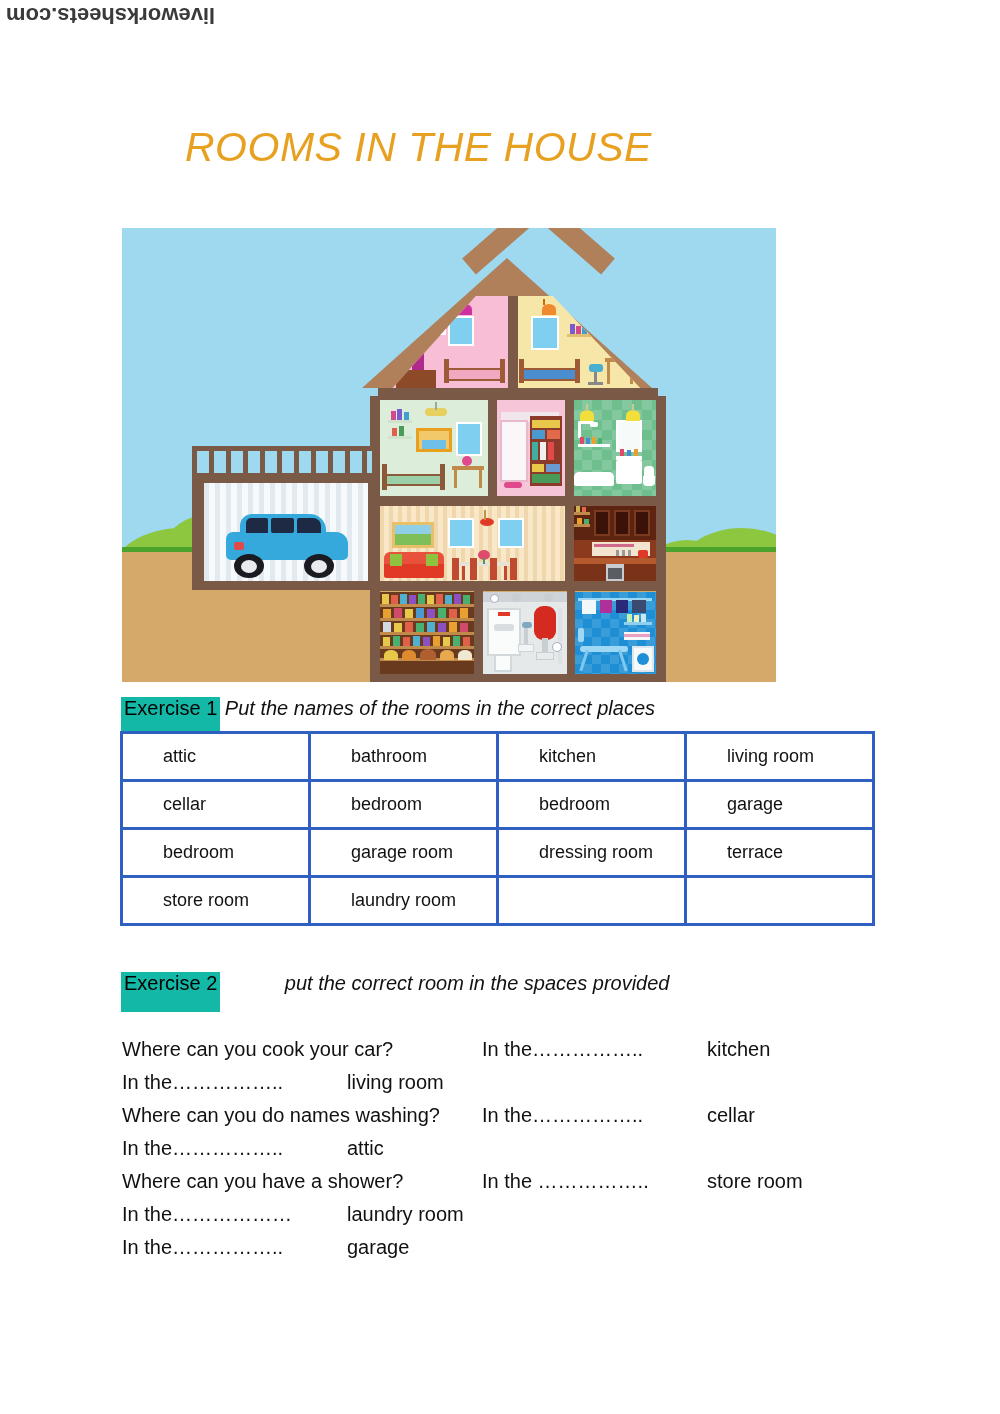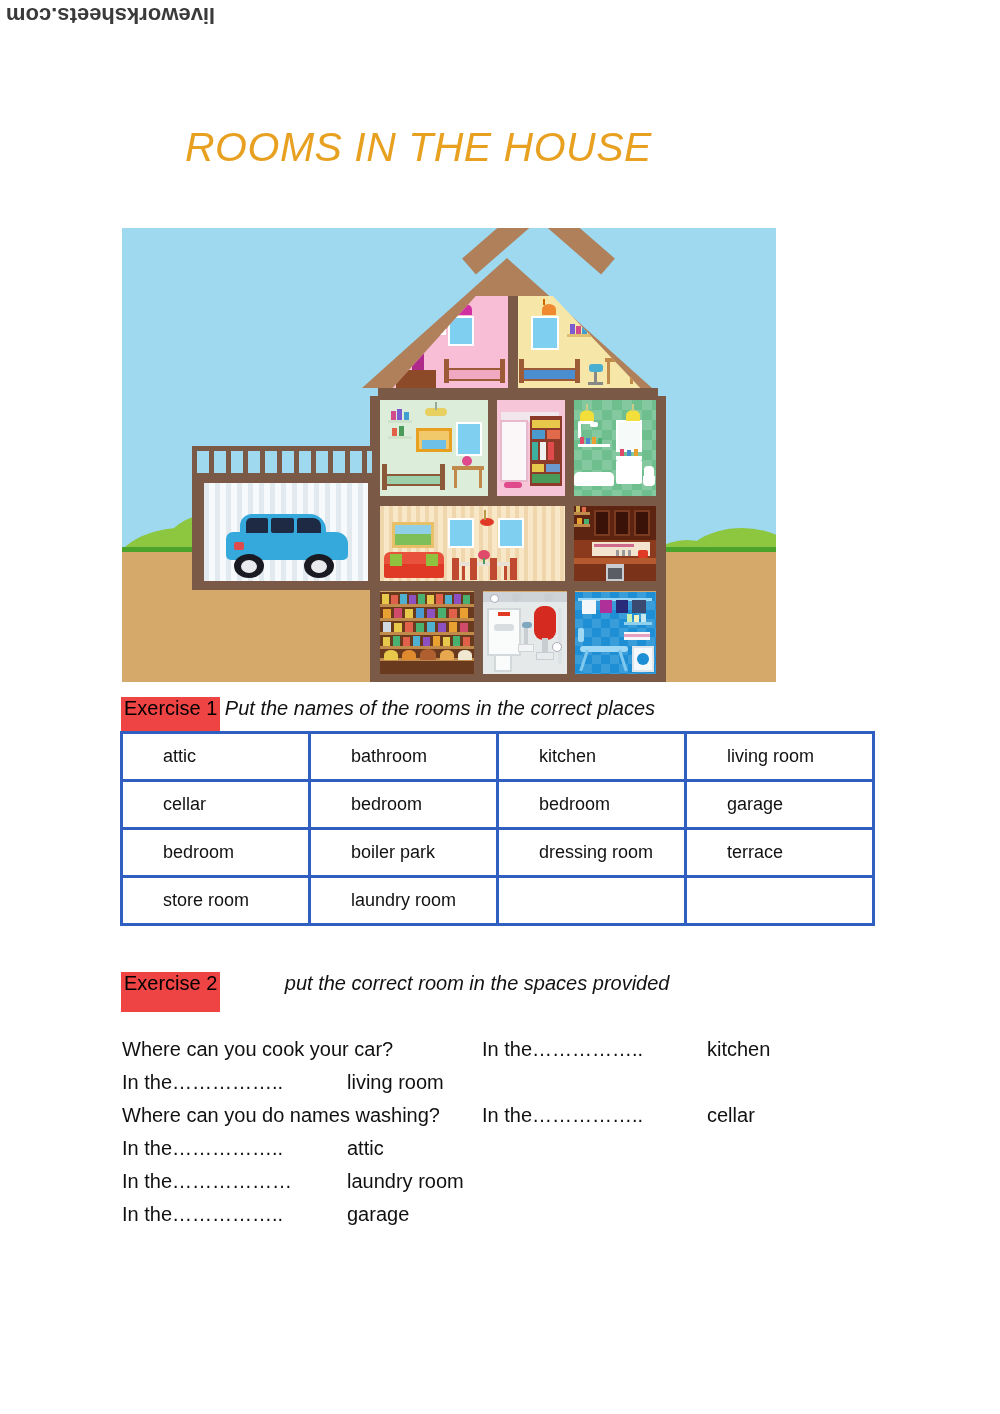--- a/index.html
+++ b/index.html
@@ -62,21 +62,21 @@
   
   .wall    { position:absolute; background:#7A5A46; }
   .room    { position:absolute; overflow:hidden; }
 
   
   .bit     { position:absolute; }
 
   
   .ex-label {
     display: inline-block;
-    background: #ef4444;
+    background: #14b8a6;
     color: #000;
     font-size: 20px;
     padding: 1px 3px 18px 3px;
     line-height: 1.05;
   }
   .ex-row { position: absolute; white-space: nowrap; }
   .ex-instruction {
     font-size: 20px;
     font-style: italic;
     color: #111;
@@ -448,21 +448,21 @@
       <td>living room</td>
     </tr>
     <tr>
       <td>cellar</td>
       <td>bedroom</td>
       <td>bedroom</td>
       <td>garage</td>
     </tr>
     <tr>
       <td>bedroom</td>
-      <td>boiler park</td>
+      <td>garage room</td>
       <td>dressing room</td>
       <td>terrace</td>
     </tr>
     <tr>
       <td>store room</td>
       <td>laundry room</td>
       <td></td>
       <td></td>
     </tr>
   </tbody>
@@ -486,20 +486,25 @@
   <div class="q-row">
     <span class="q-text">Where can you do names washing?</span>
     <span class="q-blank">In the……………..</span>
     <span class="q-answer">cellar</span>
   </div>
   <div class="q-row">
     <span class="q-blank">In the……………..</span>
     <span class="q-answer">attic</span>
   </div>
   <div class="q-row">
+    <span class="q-text">Where can you have a shower?</span>
+    <span class="q-blank">In the ……………..</span>
+    <span class="q-answer">store room</span>
+  </div>
+  <div class="q-row">
     <span class="q-blank">In the………………</span>
     <span class="q-answer"> laundry room</span>
   </div>
   <div class="q-row">
     <span class="q-blank">In the……………..</span>
     <span class="q-answer">garage</span>
   </div>
 </div>
 
 </body></html>

